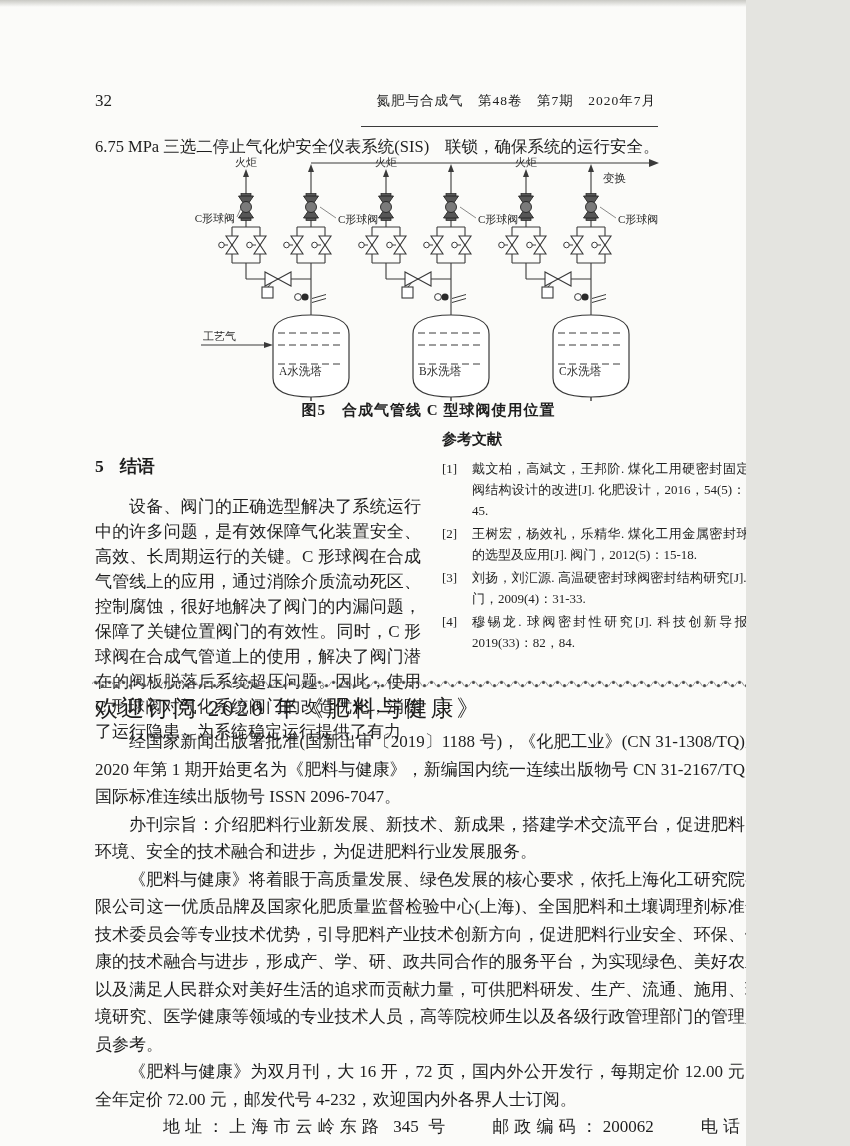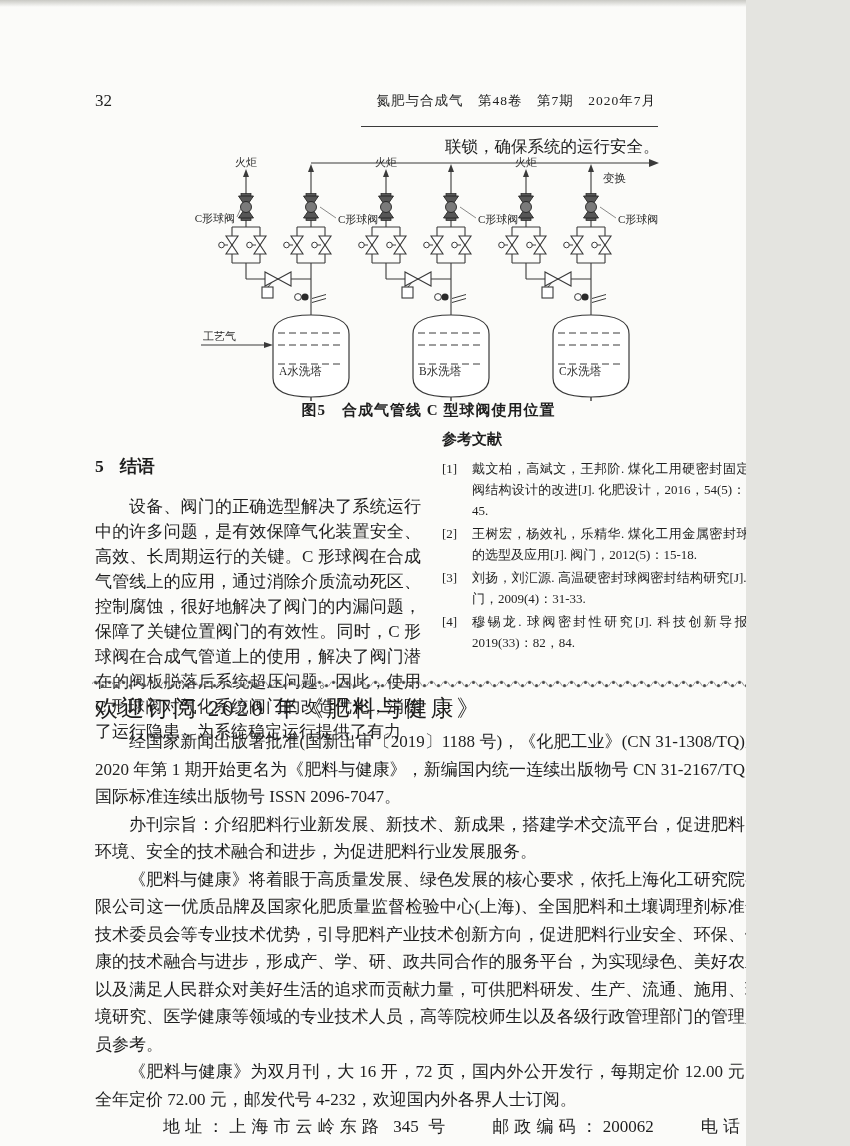--- a/index.html
+++ b/index.html
@@ -67,20 +67,21 @@
 </style>
 </head>
 <body>
 
 <div class="page">
   <div class="page-edge-top"></div>
 
   <div class="pageno">32</div>
   <div class="jheader">氮肥与合成气　第48卷　第7期　2020年7月</div>
 
+  <div class="intro-left">6.75 MPa 三选二停止气化炉安全仪表系统(SIS)</div>
   <div class="intro-right">联锁，确保系统的运行安全。</div>
 
   <svg class="fig-svg" width="580" height="246" viewBox="0 0 580 246">
     <defs>
       <g id="gv">
         <polygon points="-6,-9 6,-9 0,0" fill="#ffffff" stroke="#3a3a3a" stroke-width="1.1"></polygon>
         <polygon points="-6,9 6,9 0,0" fill="#ffffff" stroke="#3a3a3a" stroke-width="1.1"></polygon>
         <line x1="-4" y1="0" x2="-8" y2="0" stroke="#3a3a3a" stroke-width="1"></line>
         <circle cx="-10.5" cy="0" r="2.8" fill="#ffffff" stroke="#3a3a3a" stroke-width="1"></circle>
       </g>

